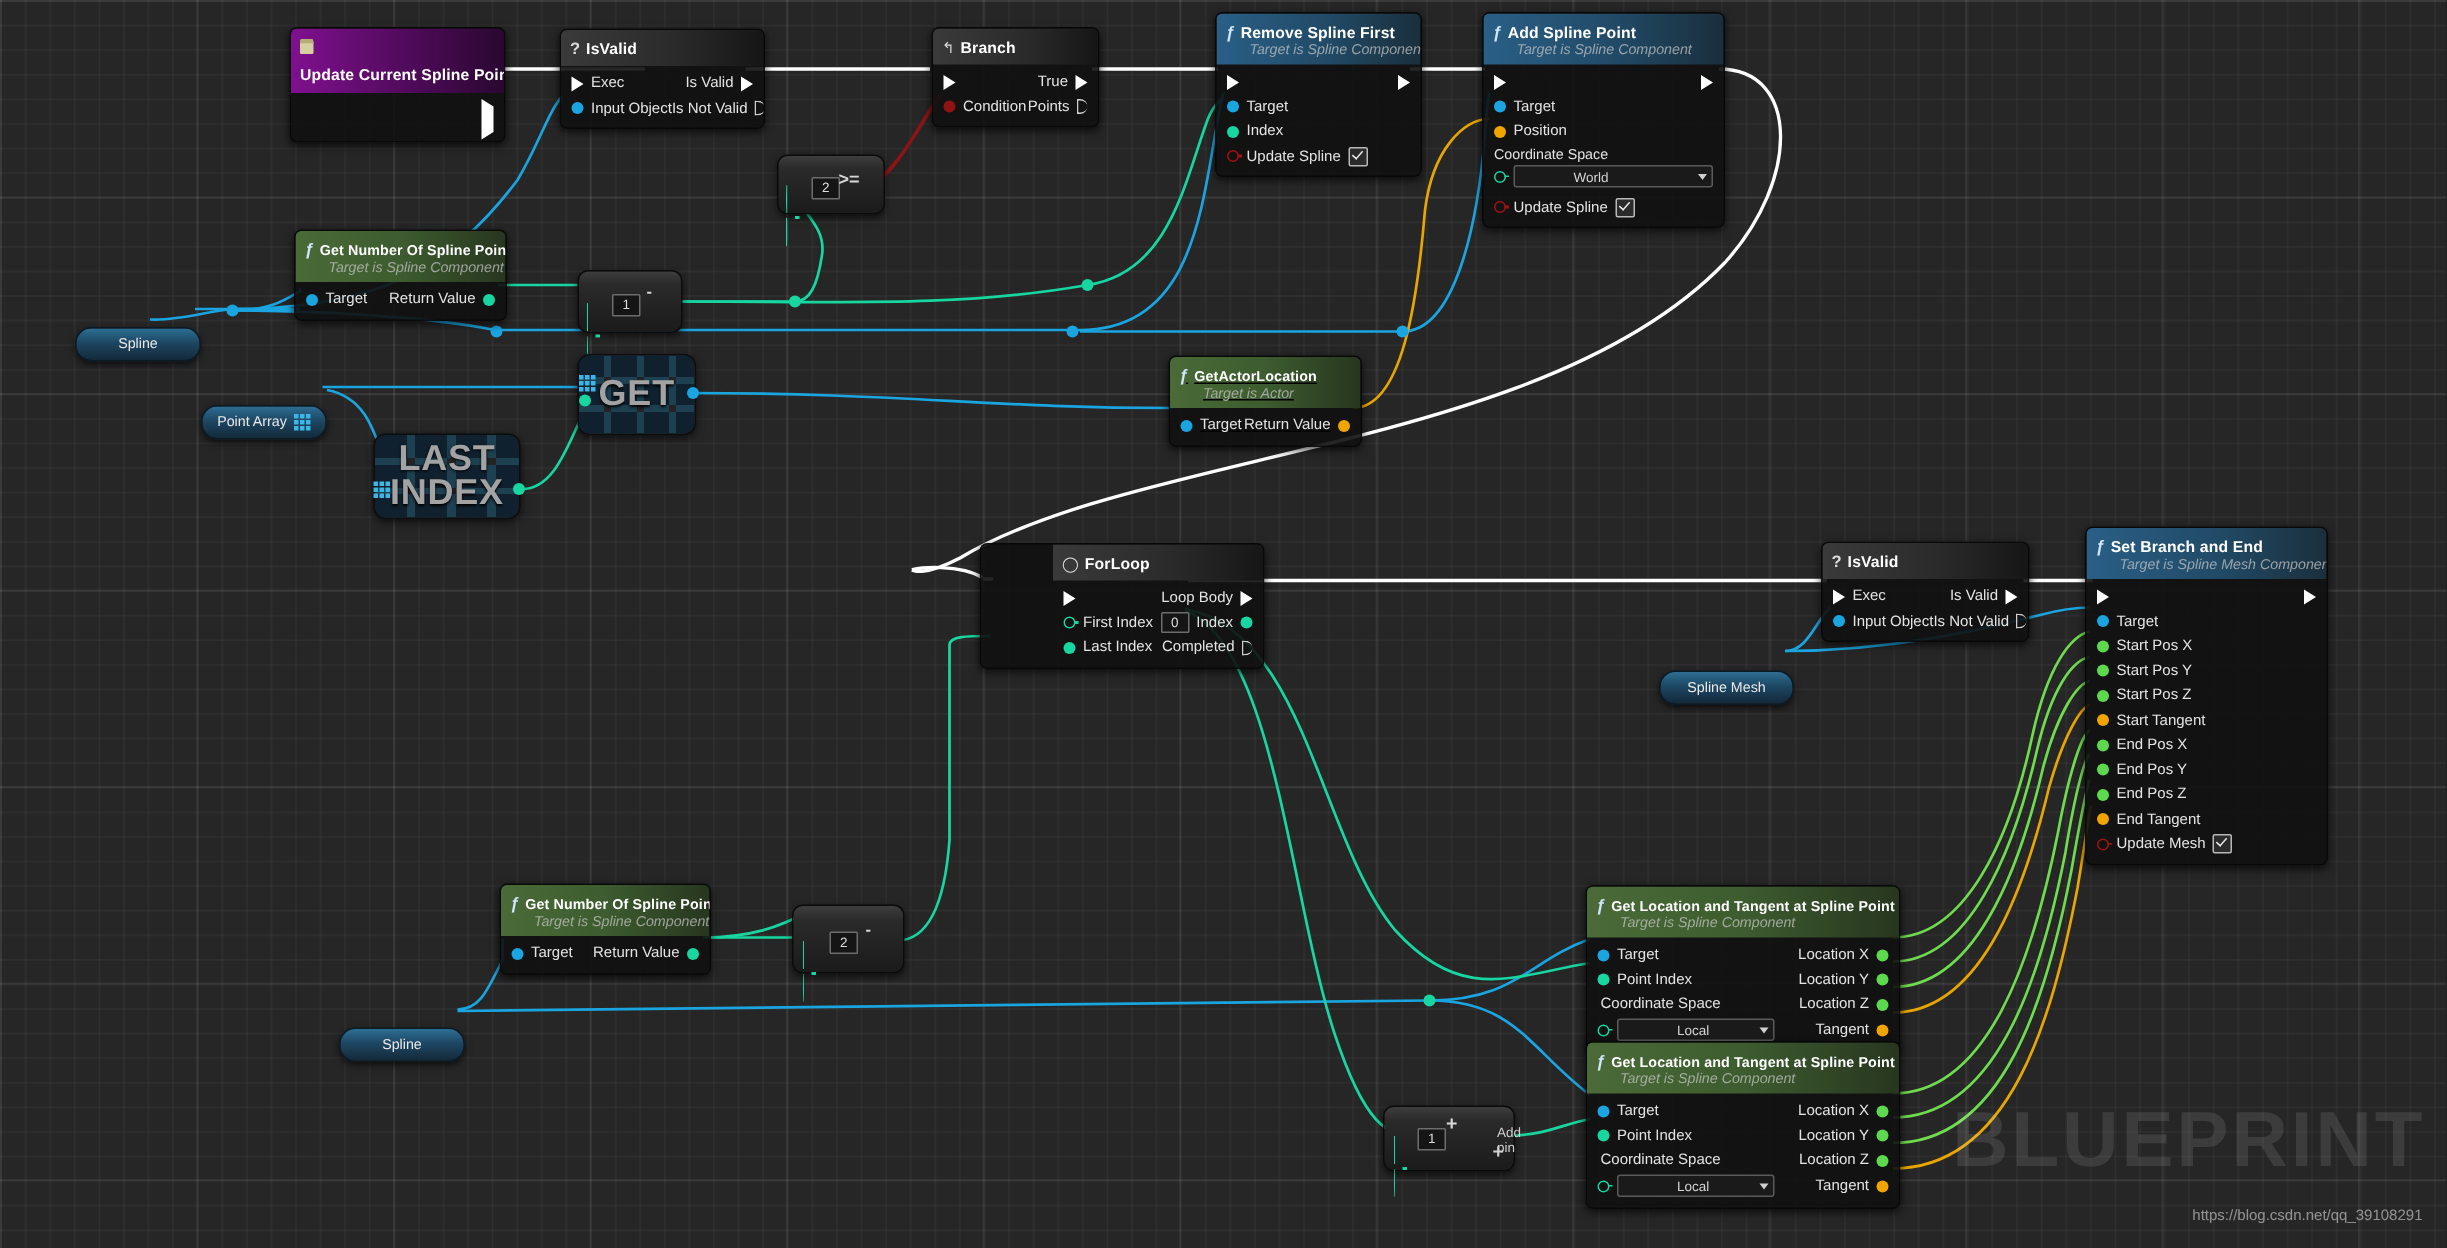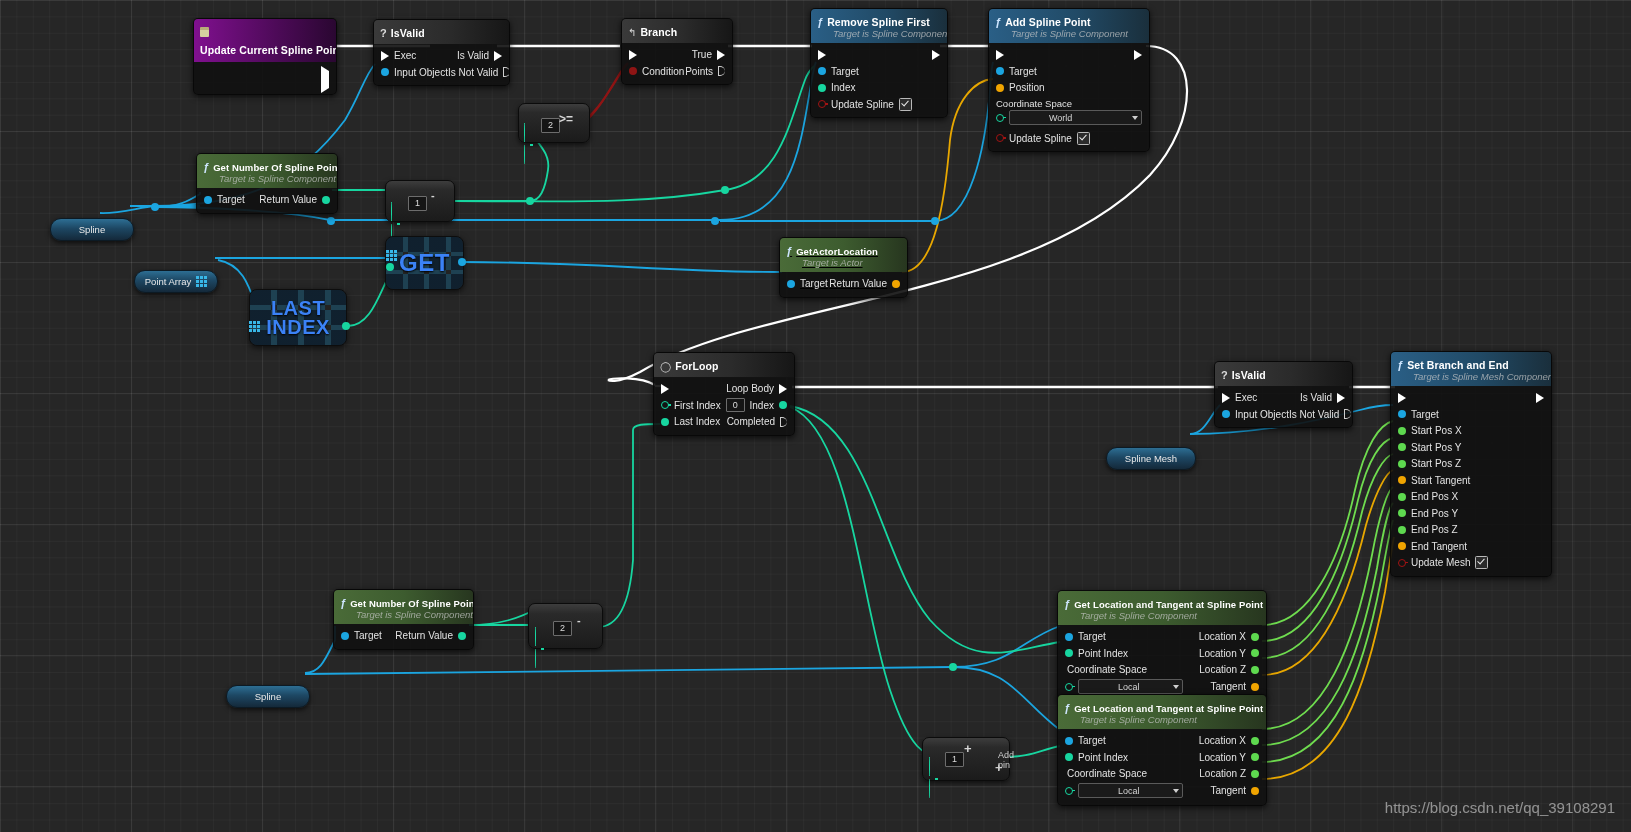--- a/index.html
+++ b/index.html
@@ -83,29 +83,29 @@
         border:1px solid #0b0b0b;box-shadow:0 2px 5px rgba(0,0,0,.6);}
   .op{position:absolute;color:#d7d7d7;font-size:13px;font-weight:bold;}
 
   
   .bignode{position:absolute;border-radius:8px;background:#232323;border:1px solid #0d0d0d;
         box-shadow:0 2px 6px rgba(0,0,0,.65);overflow:hidden;display:flex;align-items:center;justify-content:center;}
   .bignode .bg{position:absolute;left:0;top:0;right:0;bottom:0;
         background-image:linear-gradient(to right,#1d5b7a 0 22%,transparent 22% 28%,#1d5b7a 28% 50%,transparent 50% 56%,#1d5b7a 56% 78%,transparent 78% 84%,#1d5b7a 84% 100%),
         linear-gradient(to bottom,#1d5b7a 0 28%,transparent 28% 36%,#1d5b7a 36% 64%,transparent 64% 72%,#1d5b7a 72% 100%);
         background-blend-mode:multiply;opacity:.55;}
-  .bignode .txt{position:relative;color:#3b82f6;font-size:24px;font-weight:bold;text-align:center;line-height:.95;
+  .bignode .txt{position:relative;color:#a3a3a3;font-size:24px;font-weight:bold;text-align:center;line-height:.95;
         text-shadow:0 1px 2px #000;letter-spacing:.5px;}
-  .bignode .txt.sm{font-size:20px;}
+  .bignode .txt.sm{font-size:24px;}
 
   .pinsq{position:absolute;display:inline-grid;grid-template-columns:repeat(3,3px);grid-template-rows:repeat(3,3px);gap:1px;}
   .pinsq i{background:#38b7e8;display:block;}
 
   .wm{position:absolute;color:rgba(255,255,255,0.10);font-weight:bold;letter-spacing:2px;}
-  .wmurl{position:absolute;color:rgba(235,235,235,0.55);font-size:15px;}
+  .wmurl{position:absolute;color:rgba(235,235,235,0.55);font-size:10px;}
 
   .addpin{color:#cfcfcf;font-size:9px;}
   .plusbig{color:#cfcfcf;font-size:13px;font-weight:bold;}
 </style>
 </head>
 <body>
 
 <div id="canvas">
 
   <svg id="wires">
@@ -440,21 +440,21 @@
             <span class="pinlab">Target</span>
           </div>
         <div class="right">
             <span class="pinlab">Return Value</span>
             <span class="dot yellow"></span>
           </div>
       </div>
     </div>
   </div>
 
-  <div class="node" style="left:653px;top:352px;width:140px;">
+  <div class="node" style="left:653px;top:362px;width:140px;padding-left:48px;">
     <div class="nhead h-grey">
       <span class="loopicon">◯</span><span class="t">ForLoop</span>
     </div>
     <div class="nbody">
       <div class="row">
         <div class="left">
             <span class="exec"></span>
           </div>
         <div class="right">
             <span class="pinlab">Loop Body</span>
@@ -731,15 +731,16 @@
   <div class="mini" style="left:922px;top:737px;width:86px;height:42px;">
     <div style="position:absolute;left:6px;top:4px;"><span class="dot green"></span></div>
     <div style="position:absolute;left:6px;top:20px;"><span class="ring grn"></span></div>
     <div style="position:absolute;left:22px;top:14px;" class="numbox">1</div>
     <span class="op" style="left:41px;top:3px;font-size:13px;">+</span>
     <span class="addpin" style="position:absolute;left:35px;top:12px;margin-left:40px;">Add pin</span>
     <span class="plusbig" style="position:absolute;left:72px;top:22px;">+</span>
     <div style="position:absolute;right:-4px;top:16px;"><span class="dot green"></span></div>
   </div>
 
+  <div class="wm" style="right:14px;bottom:42px;font-size:52px;">BLUEPRINT</div>
   <div class="wmurl" style="right:16px;bottom:16px;">https://blog.csdn.net/qq_39108291</div>
 
 </div>
 
 </body></html>

